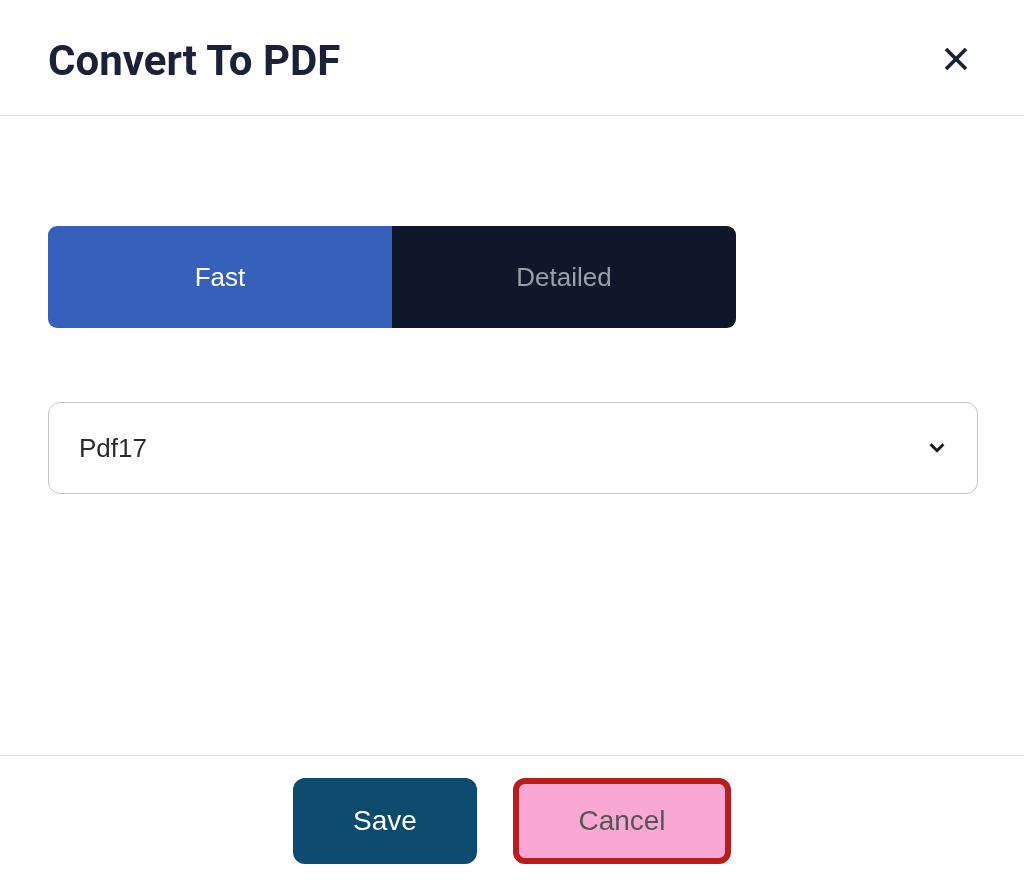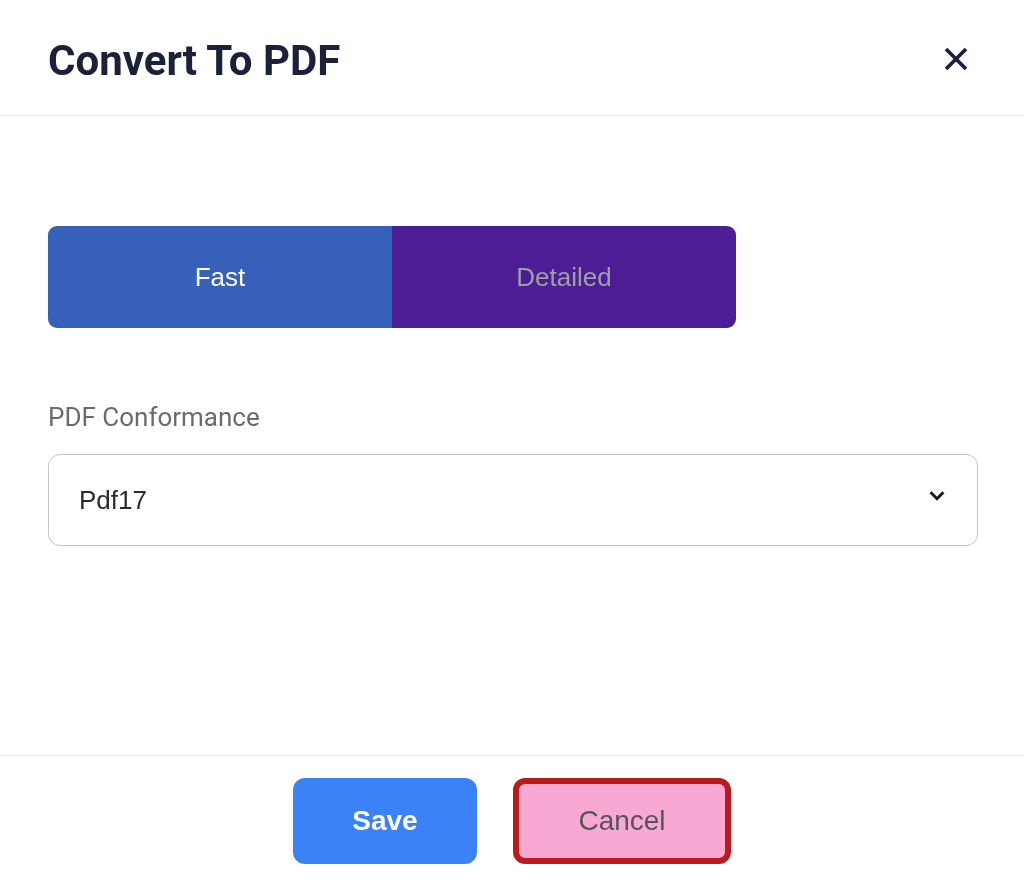--- a/index.html
+++ b/index.html
@@ -75,41 +75,40 @@
       cursor: pointer;
       display: flex;
       align-items: center;
       justify-content: center;
     }
     .toggle-btn.active {
       background: #3660b9;
       color: #ffffff;
     }
     .toggle-btn.inactive {
-      background: #4c1d95;
+      background: #0f172a;
       color: #9aa0a6;
     }
     .select-wrapper {
       position: relative;
       width: 930px;
     }
     .select {
       width: 100%;
       height: 92px;
       border: 1px solid #c4c4c4;
       border-radius: 12px;
       background: #ffffff;
       font-size: 26px;
       font-weight: 400;
       color: #2b2b2b;
       padding: 0 60px 0 30px;
       appearance: none;
       cursor: pointer;
       text-align: left;
-      margin-top: 8px;
     }
     .select-chevron {
       position: absolute;
       right: 28px;
       top: 50%;
       transform: translateY(-50%);
       width: 24px;
       height: 24px;
       pointer-events: none;
     }
@@ -132,25 +131,25 @@
       border-radius: 12px;
       font-size: 28px;
       font-weight: 500;
       cursor: pointer;
       padding: 0 50px;
       display: flex;
       align-items: center;
       justify-content: center;
     }
     .btn-primary {
-      background: #3b82f6;
+      background: #0c4a6e;
       color: #ffffff;
       border: none;
       min-width: 184px;
-      font-weight: 700;
+      font-weight: 400;
     }
     .btn-secondary {
       background: #f9a8d4;
       color: #555555;
       border: 6px solid #b91c1c;
       min-width: 218px;
     }
   </style>
 </head>
 <body>
@@ -170,21 +169,20 @@
 
   <div class="body">
     <div>
       <div class="toggle-group">
         <button class="toggle-btn active">Fast</button>
         <button class="toggle-btn inactive">Detailed</button>
       </div>
     </div>
 
     <div>
-      <div class="field-label">PDF Conformance</div>
       <div class="select-wrapper">
         <button class="select">Pdf17</button>
         <span class="select-chevron">
           <svg viewBox="0 0 24 24">
             <polyline points="5 9 12 16 19 9"></polyline>
           </svg>
         </span>
       </div>
     </div>
   </div>

